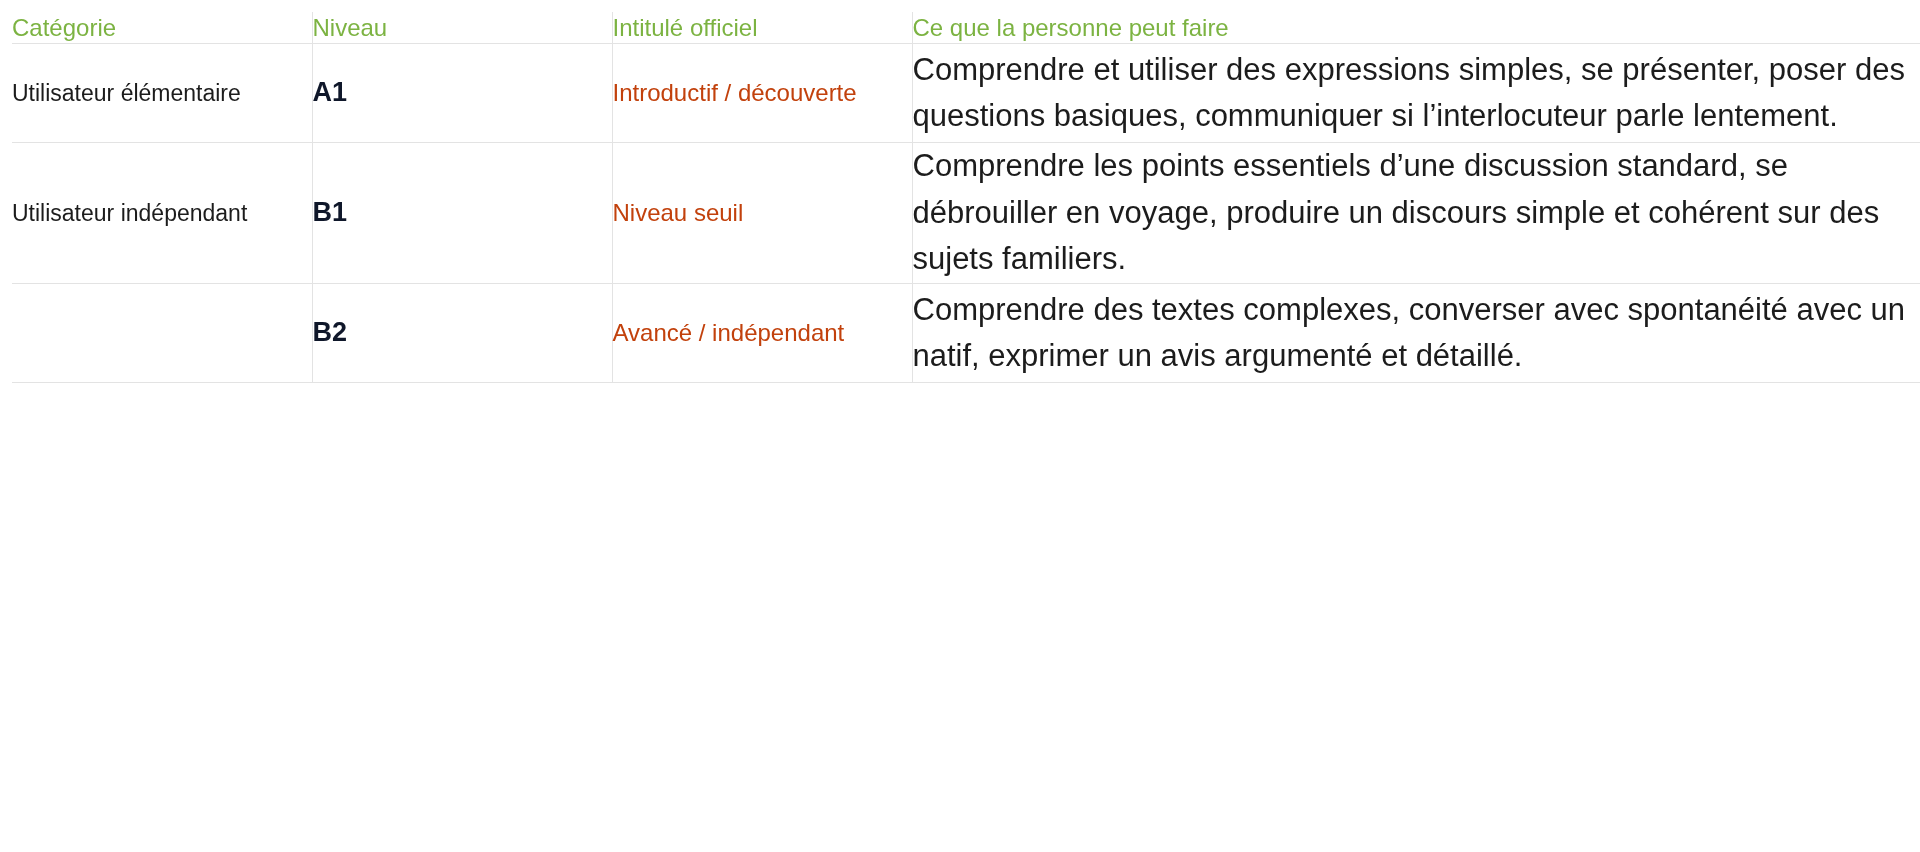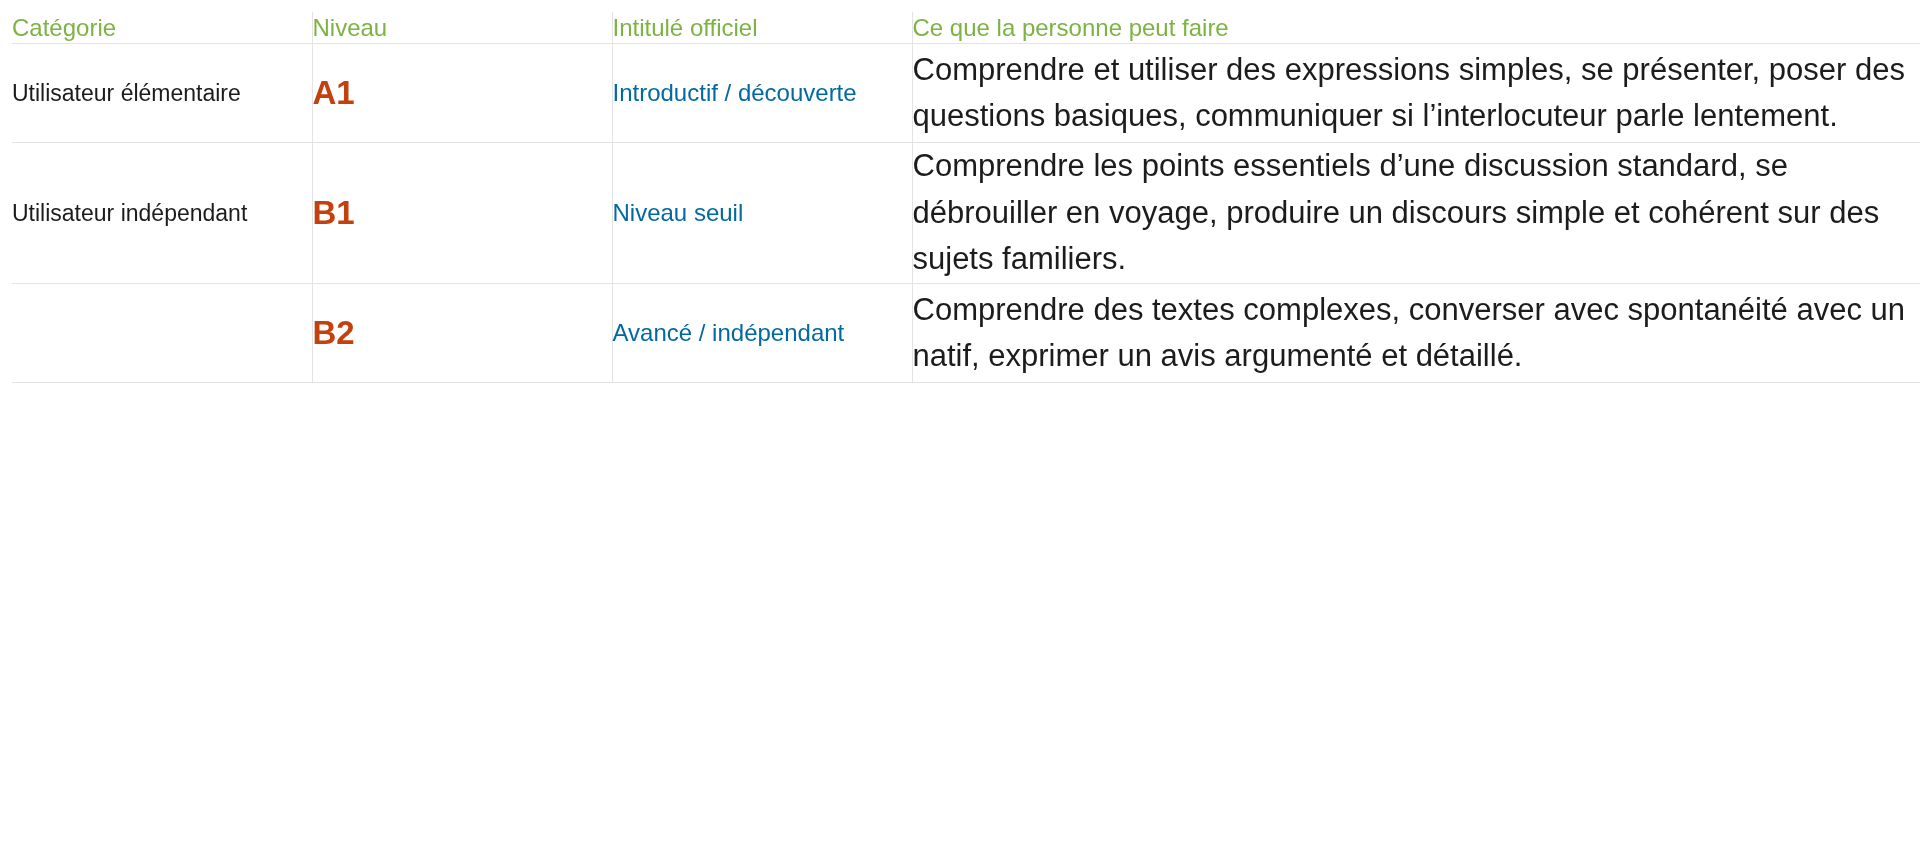--- a/index.html
+++ b/index.html
@@ -59,30 +59,30 @@
     white-space: nowrap;
   }
   .cat-cell {
     padding: 20px 22px;
     font-size: 23px;
     line-height: 1.45;
     color: #1c1c1c;
   }
   .lvl-cell {
     padding: 20px 22px;
-    font-size: 33px;
+    font-size: 27px;
     font-weight: bold;
     line-height: 1.4;
-    color: #c2410c;
+    color: #0f172a;
   }
   .off-cell {
     padding: 20px 22px;
     font-size: 24px;
     line-height: 1.45;
-    color: #0369a1;
+    color: #c2410c;
   }
   .desc-cell {
     padding: 20px 26px 20px 22px;
     font-size: 31px;
     line-height: 1.5;
     color: #1c1c1c;
   }
   .row-a1 td { height: 98px; }
   .row-a2 td { height: 98px; }
   .row-b1 td { height: 140px; }

